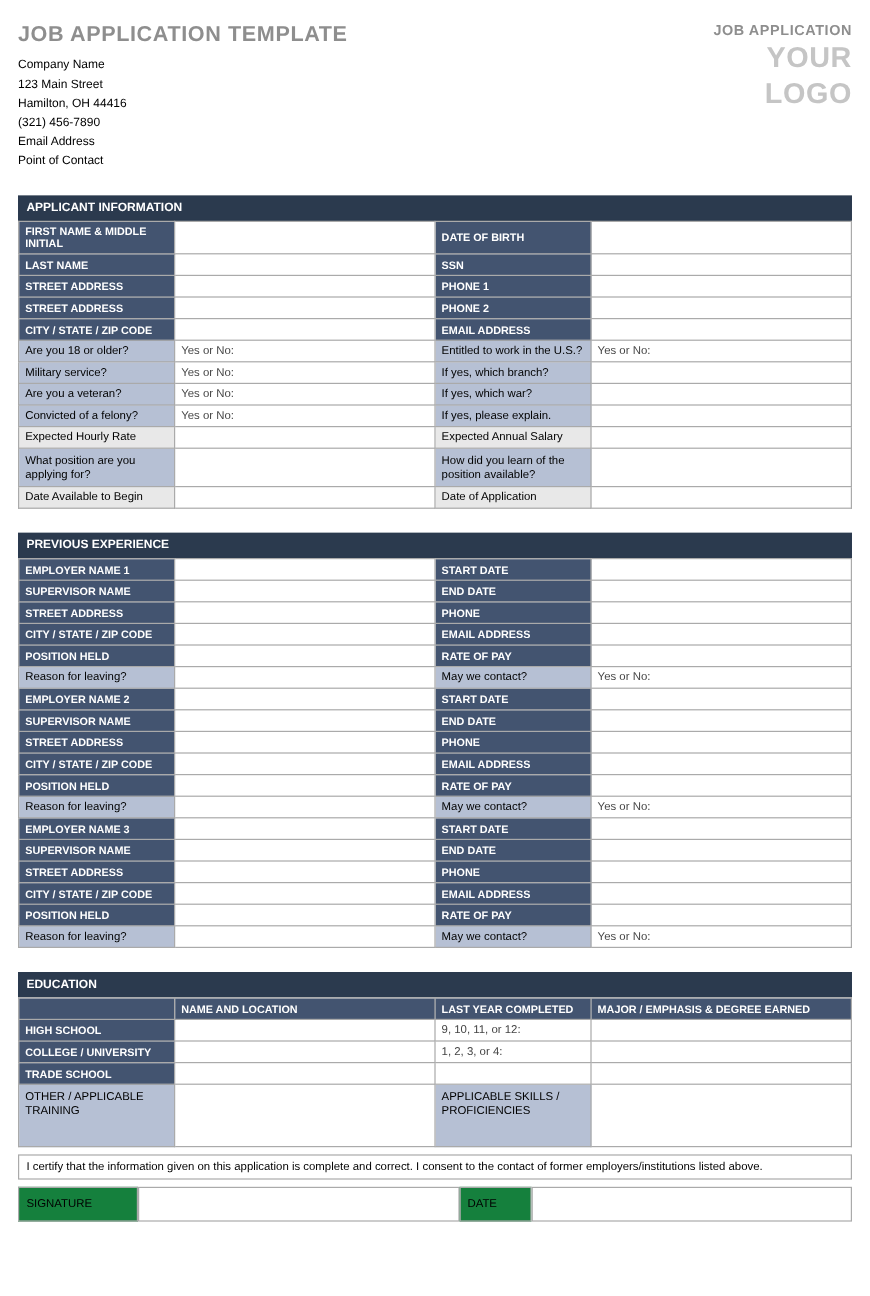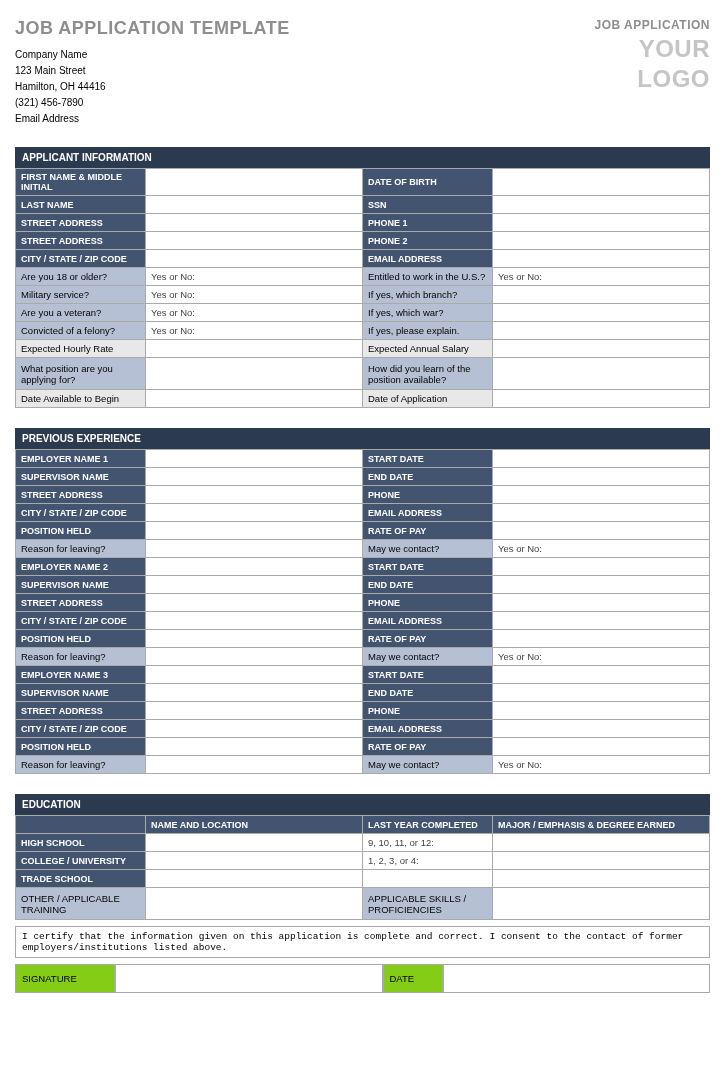--- a/index.html
+++ b/index.html
@@ -13,37 +13,38 @@
   .logo-label { font-size: 24px; font-weight: bold; color: #c5c5c5; letter-spacing: 0.5px; margin-top: 4px; line-height: 1.1; }
   .section { margin-top: 20px; }
   .section-hdr { background: #2b3a4e; color: #fff; font-weight: bold; font-size: 10px; padding: 4px 6px; border: 1px solid #2b3a4e; }
   table { width: 100%; border-collapse: collapse; table-layout: fixed; }
   td { border: 1px solid #aaa; padding: 3px 5px; height: 18px; font-size: 9.5px; vertical-align: middle; }
   td.lbl-dark { background: #435470; color: #fff; font-weight: bold; font-size: 9px; }
   td.lbl-light { background: #b6c0d4; color: #000; font-size: 9.5px; }
   td.lbl-vlight { background: #e8e8e8; color: #000; font-size: 9.5px; }
   td.val { background: #fff; color: #444; font-size: 9.5px; }
   td.tall { height: 32px; vertical-align: top; padding-top: 5px; }
-  .cert { border: 1px solid #aaa; padding: 4px 6px; font-size: 9.5px; margin-top: 6px; font-family: Liberation Mono, monospace; }
+  .cert { border: 1px solid #aaa; padding: 4px 6px; font-size: 9.5px; margin-top: 6px; }
   .sig-row { display: flex; margin-top: 6px; }
-  .sig-cell { border: 1px solid #aaa; padding: 8px 6px; font-size: 9.5px; background: #84cc16; }
+  .sig-cell { border: 1px solid #aaa; padding: 8px 6px; font-size: 9.5px; background: #15803d; }
   .sig-lbl { width: 100px; }
   .sig-val { flex: 1; background: #fff; }
 </style>
 </head>
 <body>
 
 <div class="header">
   <div class="header-left">
     <div class="title">JOB APPLICATION TEMPLATE</div>
     <div class="company-line">Company Name</div>
     <div class="company-line">123 Main Street</div>
     <div class="company-line">Hamilton, OH 44416</div>
     <div class="company-line">(321) 456-7890</div>
     <div class="company-line">Email Address</div>
+    <div class="company-line">Point of Contact</div>
   </div>
   <div class="header-right">
     <div class="app-label">JOB APPLICATION</div>
     <div class="logo-label">YOUR</div>
     <div class="logo-label">LOGO</div>
   </div>
 </div>
 
 <div class="section">
   <div class="section-hdr">APPLICANT INFORMATION</div>
@@ -284,21 +285,21 @@
           <td class="val">1, 2, 3, or 4:</td>
           <td class="val"></td>
         </tr>
     <tr>
           <td class="lbl-dark">TRADE SCHOOL</td>
           <td class="val"></td>
           <td class="val"></td>
           <td class="val"></td>
         </tr>
     <tr>
-          <td class="lbl-light tall" style="height:32px">OTHER / APPLICABLE TRAINING</td>
+          <td class="lbl-light tall" style="height:52px">OTHER / APPLICABLE TRAINING</td>
           <td class="val tall"></td>
           <td class="lbl-light tall">APPLICABLE SKILLS / PROFICIENCIES</td>
           <td class="val tall"></td>
         </tr>
   </tbody>
     </table>
 </div>
 
 <div class="cert">I certify that the information given on this application is complete and correct. I consent to the contact of former employers/institutions listed above.</div>
 

